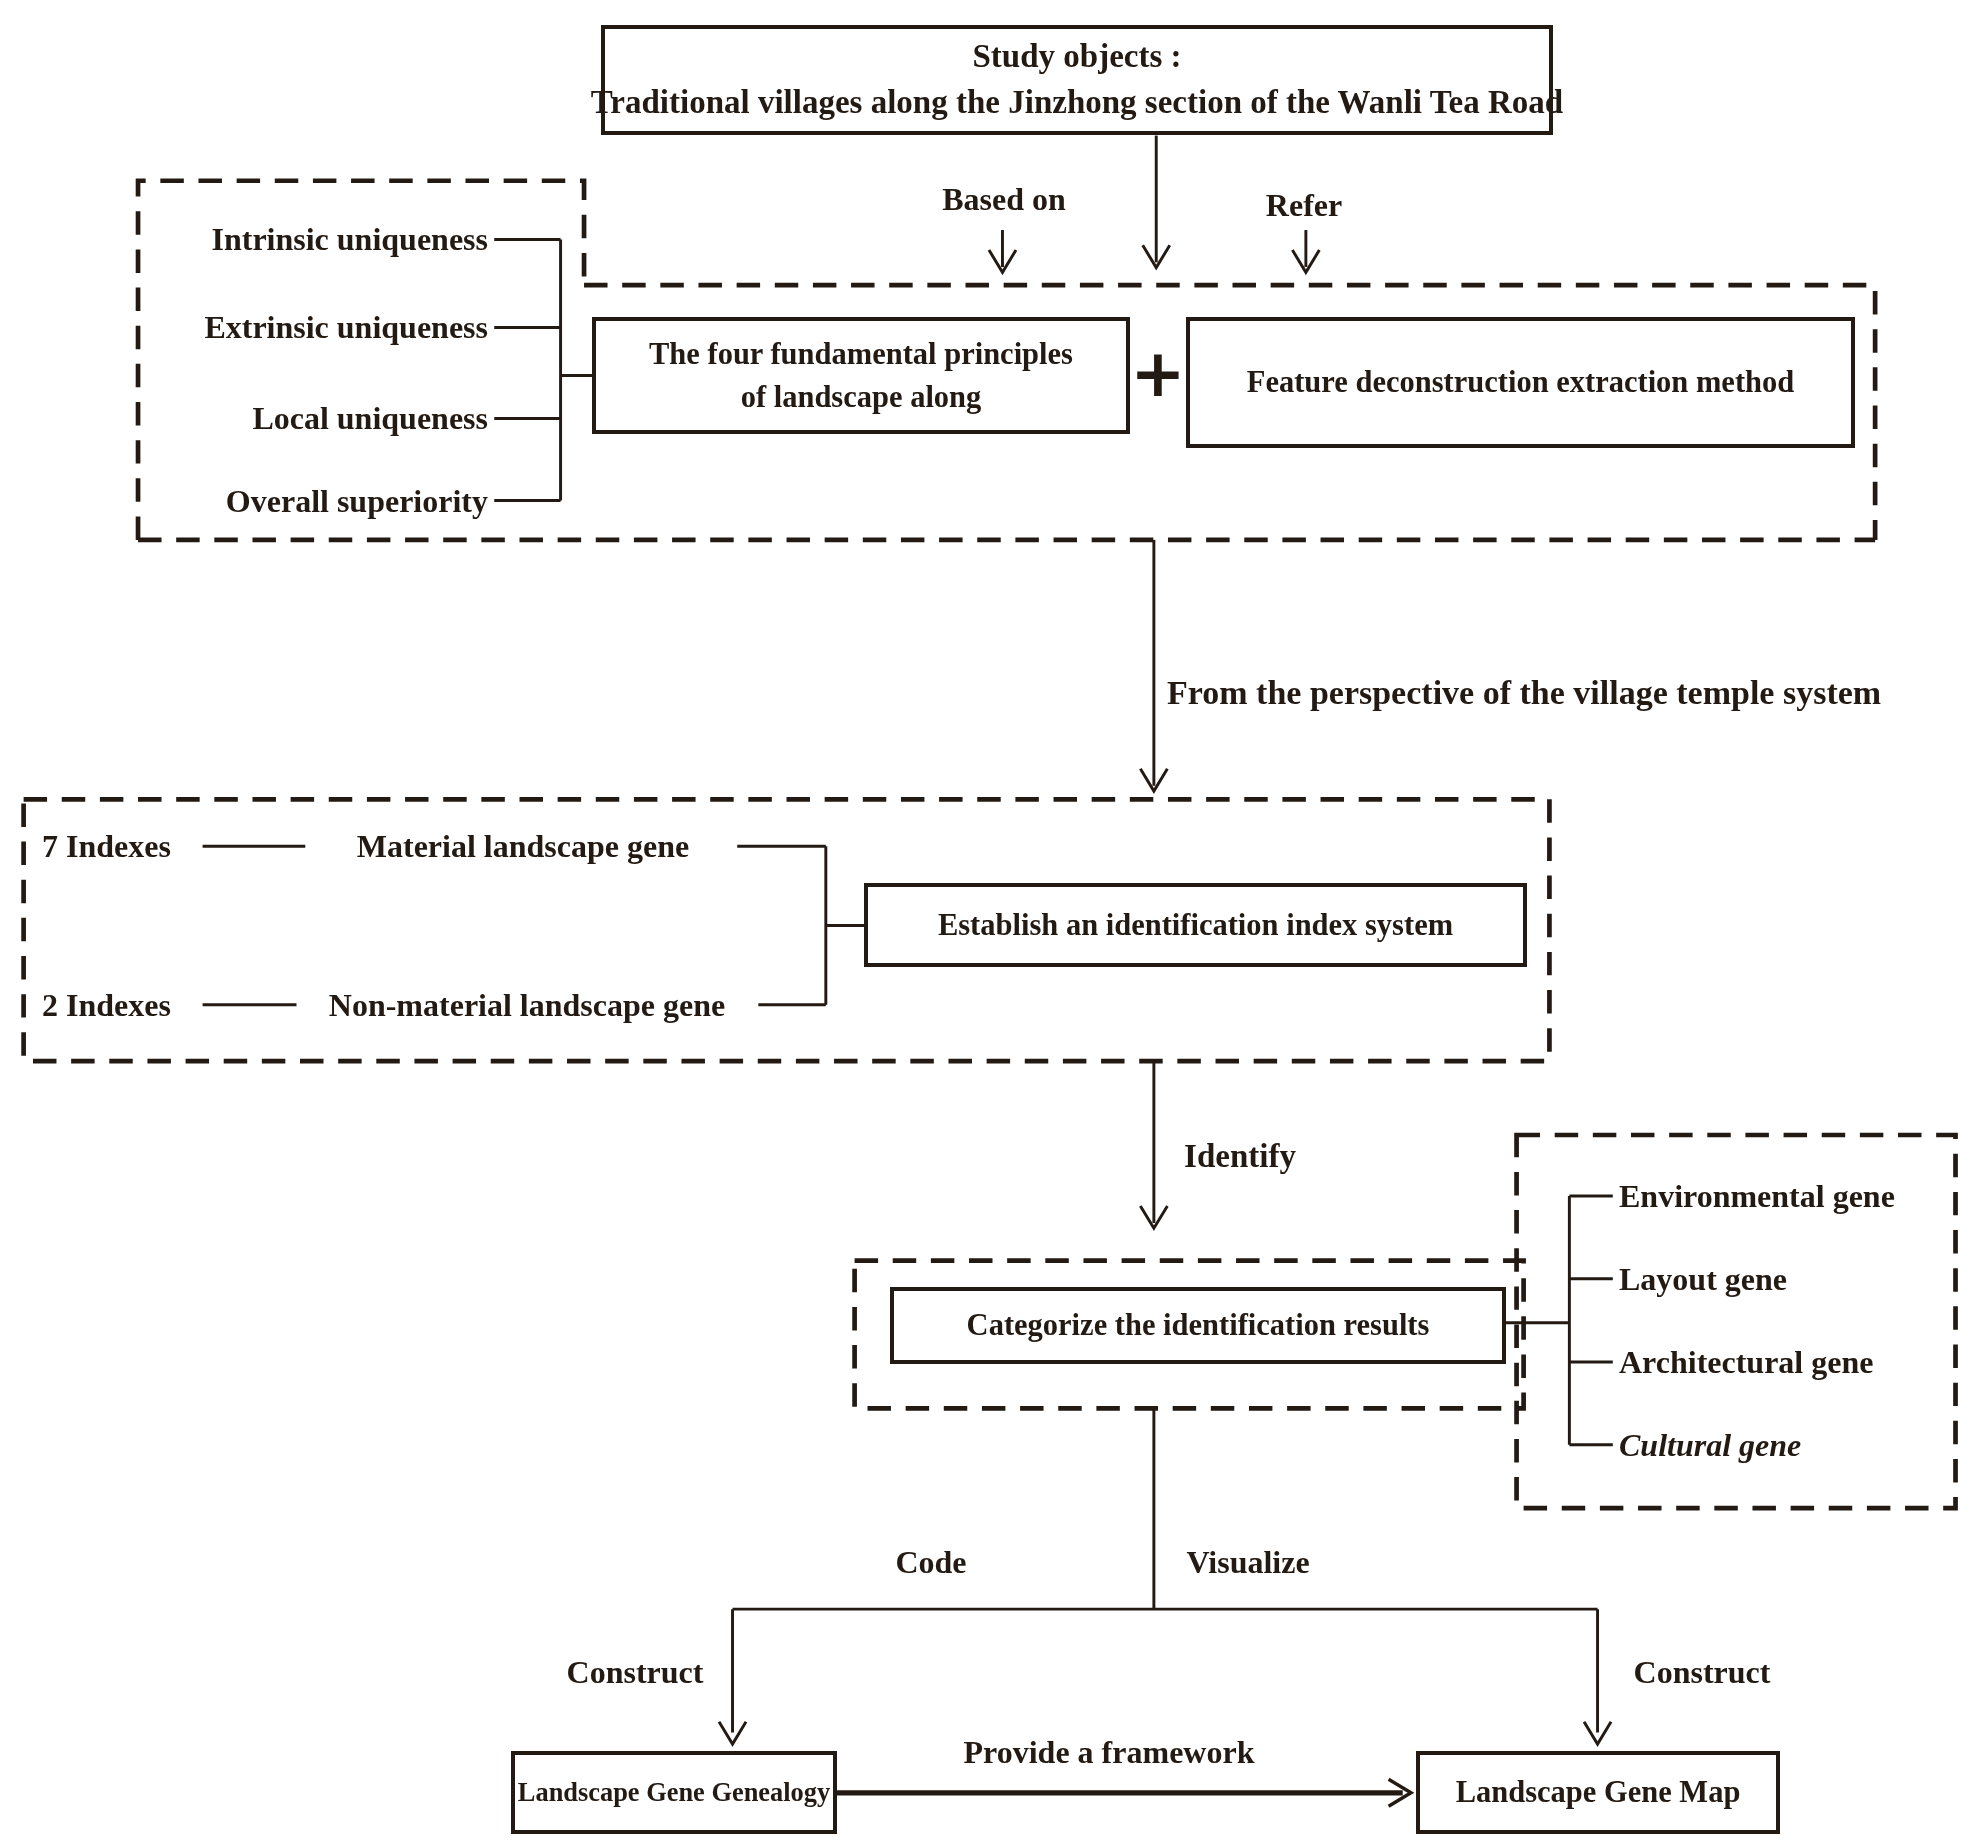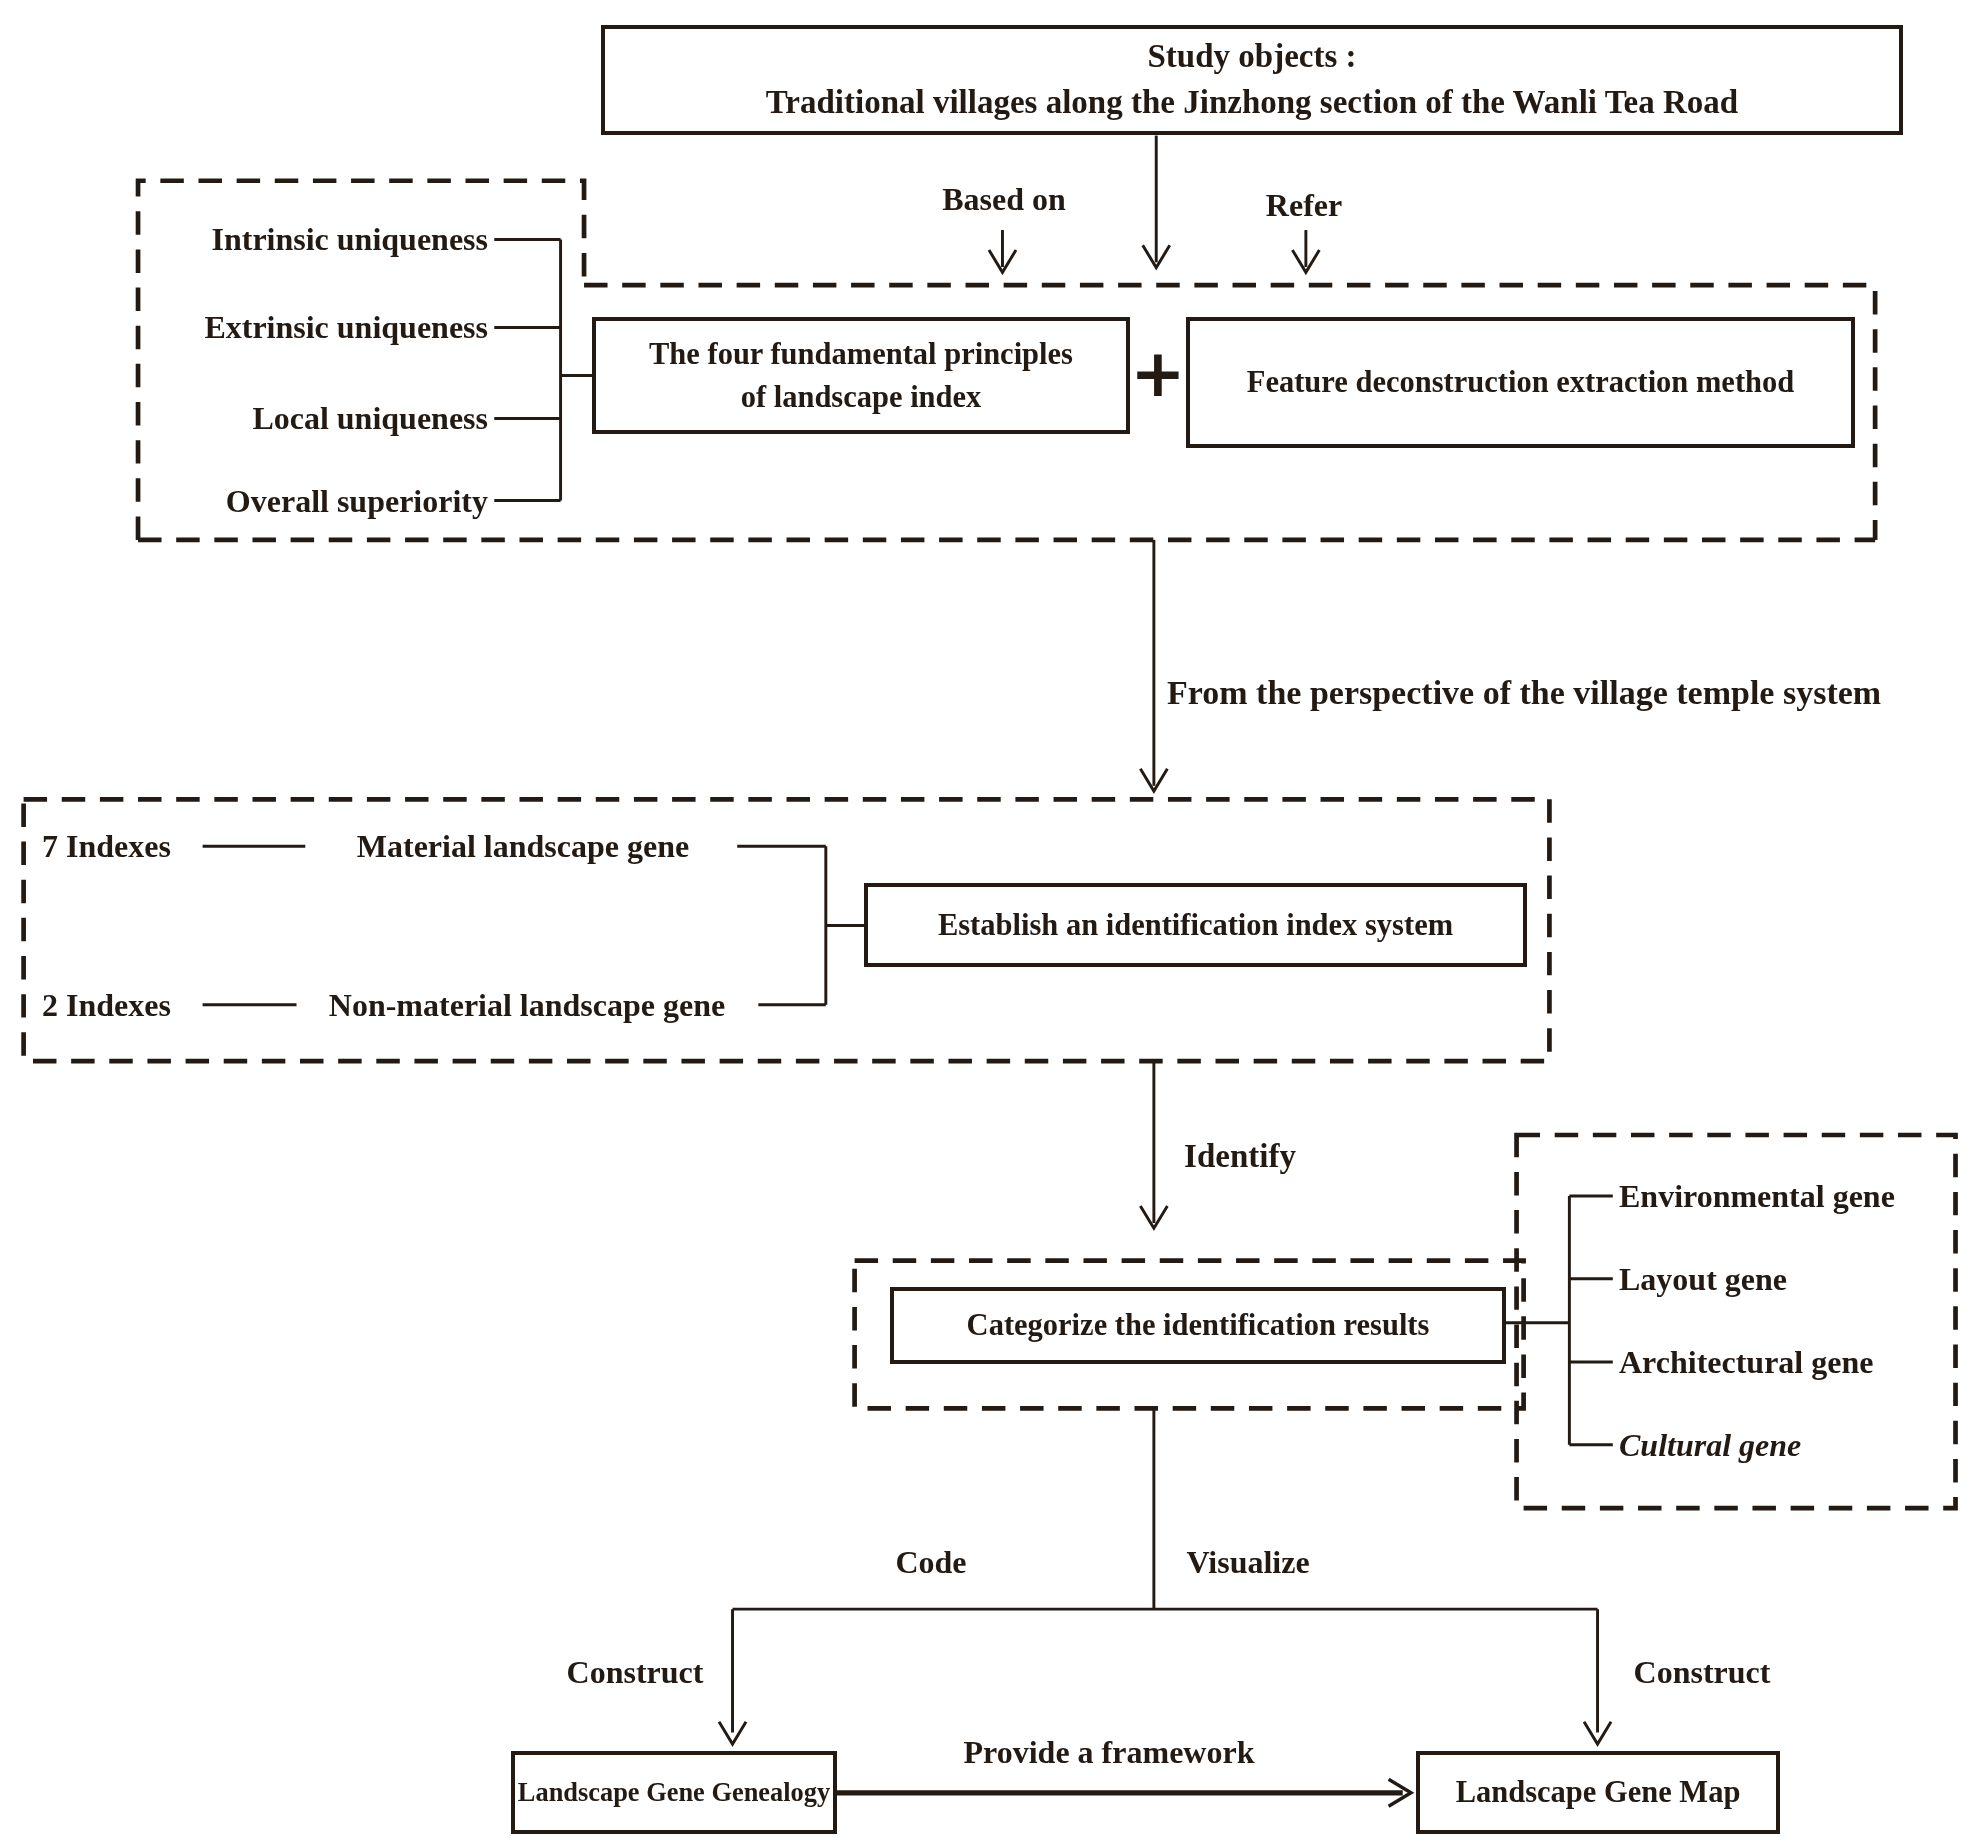--- a/index.html
+++ b/index.html
@@ -66,28 +66,28 @@
       <path d="M1685 426 L1708 464 L1731 426"></path>
       <path d="M2202 426 L2225 464 L2248 426"></path>
       <path d="M1943 1310 L1966 1348 L1989 1310"></path>
       <path d="M1943 2055 L1966 2093 L1989 2055"></path>
       <path d="M1225 2934 L1248 2972 L1271 2934"></path>
       <path d="M2699 2934 L2722 2972 L2745 2934"></path>
       <path d="M2366 3032 L2404 3055 L2366 3078" stroke-width="6"></path>
     </g>
   </svg>
 
-  <div class="box f56" style="left:601px;top:25px;width:1302px;height:110px;border-width:4.7px;">
+  <div class="box f56" style="left:601px;top:25px;width:952px;height:110px;border-width:4.7px;">
     <span>Study objects :</span>
     <span>Traditional villages along the Jinzhong section of the Wanli Tea Road</span>
   </div>
 
   <div class="box f52" style="left:592px;top:317px;width:538px;height:117px;">
     <span>The four fundamental principles</span>
-    <span>of landscape index</span>
+    <span>of landscape along</span>
   </div>
 
   <div class="box f52" style="left:1186px;top:317px;width:669px;height:131px;">
     <span>Feature deconstruction extraction method</span>
   </div>
 
   <div class="box f52" style="left:864px;top:883px;width:663px;height:84px;">
     <span>Establish an identification index system</span>
   </div>
 

